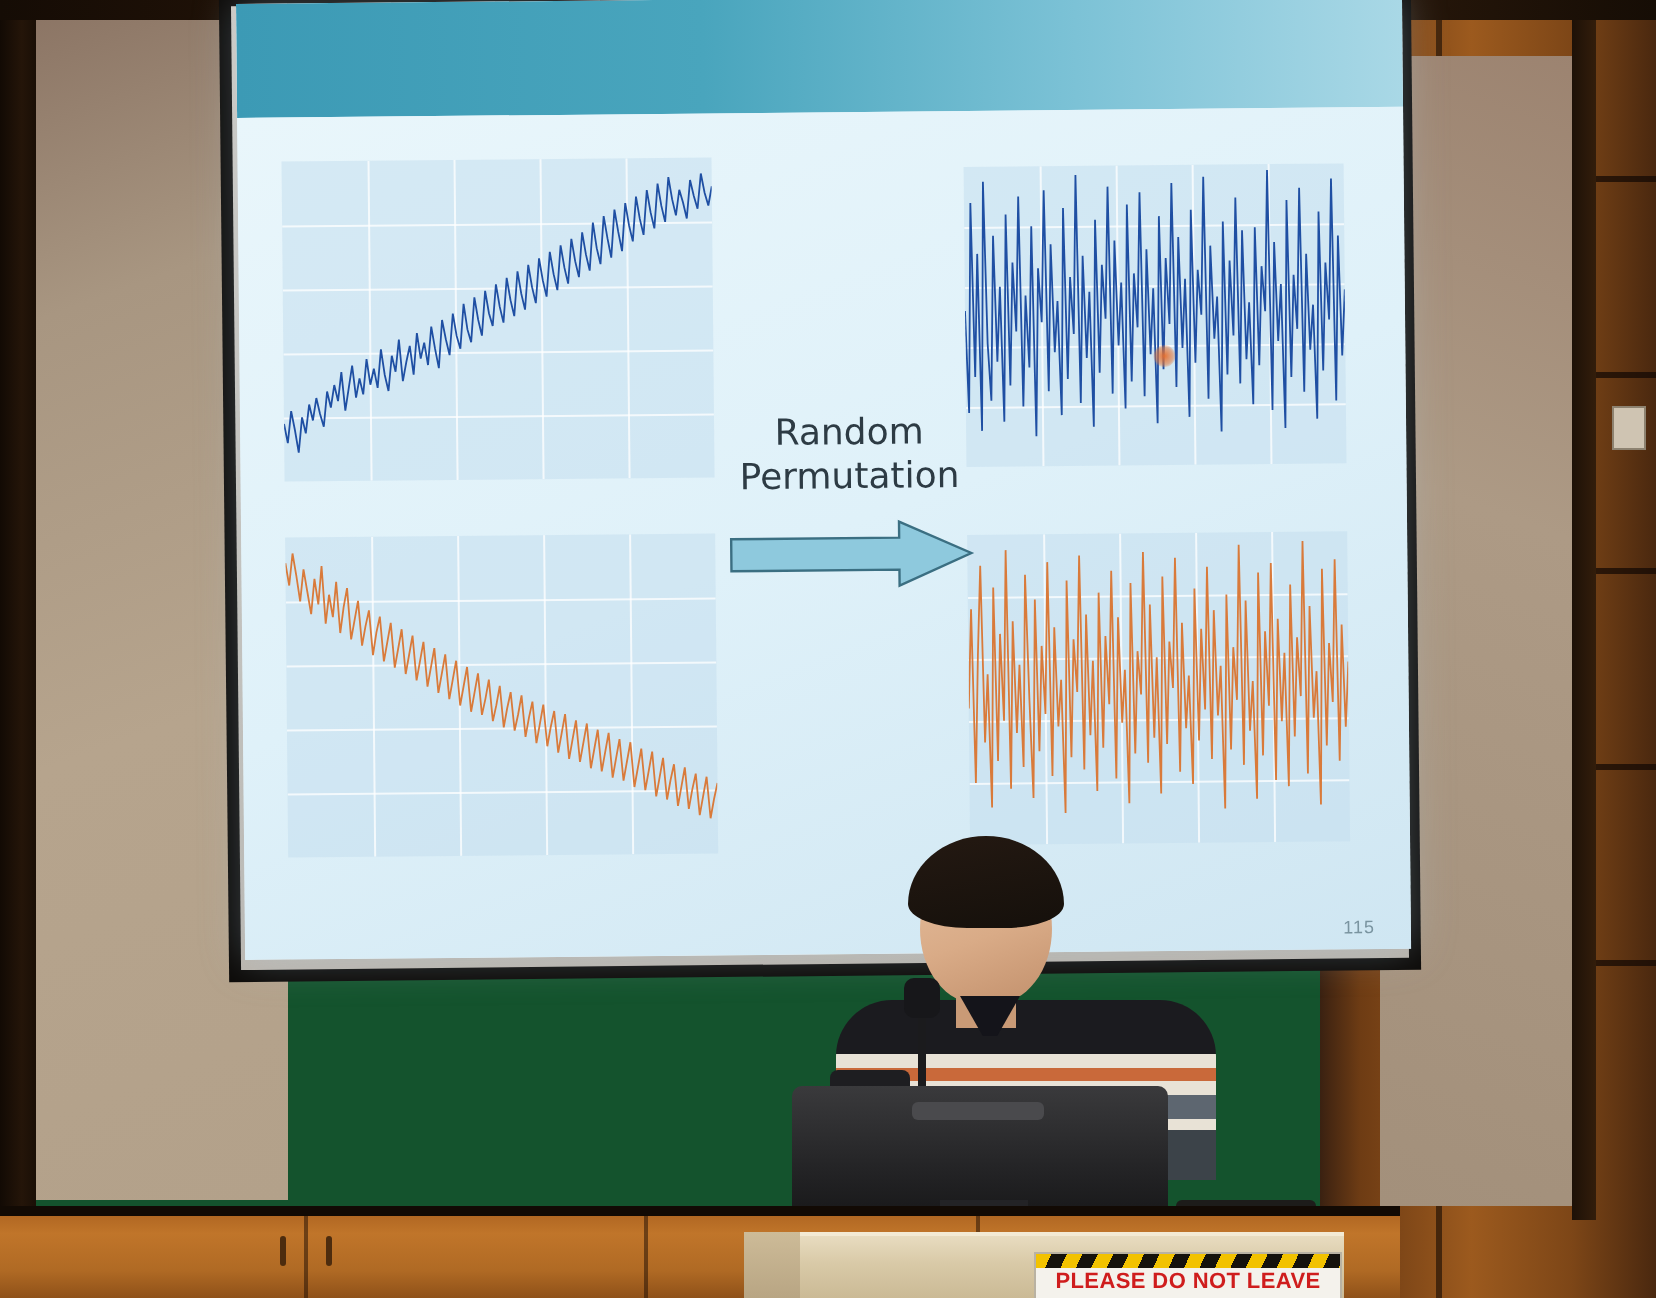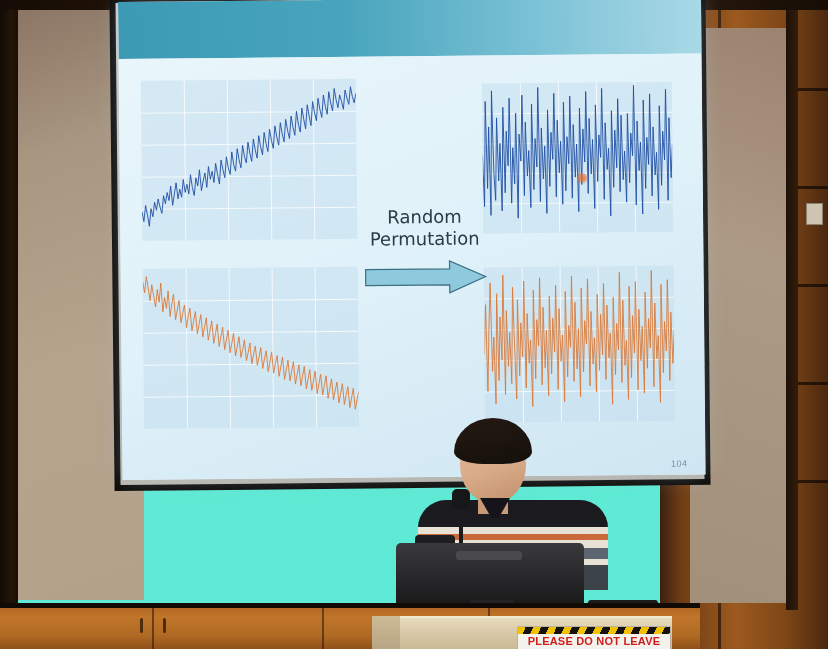--- a/index.html
+++ b/index.html
@@ -10,21 +10,21 @@
   }
   body {
     font-family: "Liberation Sans", sans-serif;
   }
 
   .scene {
     position: relative;
     width: 828px;
     height: 649px;
     overflow: hidden;
-    background: #5eead4;
+    background: #14532d;
   }
 
   
   .wall-wood-right {
     position: absolute;
     left: 660px; top: 0;
     width: 168px; height: 649px;
     background:
       linear-gradient(90deg, #3a2111 0%, #6e3c14 12%, #9c5a1e 45%, #7d4617 75%, #4a280f 100%);
   }
@@ -397,21 +397,21 @@
       </div>
 
       <div class="arrow-graphic">
         <svg viewBox="0 0 124 36" width="124" height="36">
           <polygon points="2,10 86,10 86,2 122,18 86,34 86,26 2,26" fill="#8ec9dd" stroke="#3b6f82" stroke-width="1.2"></polygon>
         </svg>
       </div>
 
       <div class="laser-dot"></div>
 
-      <div class="slide-number">104</div>
+      <div class="slide-number">115</div>
     </div>
   </div>
 
   <div class="presenter">
     <div class="torso"></div>
     <div class="neck"></div>
     <div class="head"></div>
     <div class="hair"></div>
     <div class="collar"></div>
   </div>

